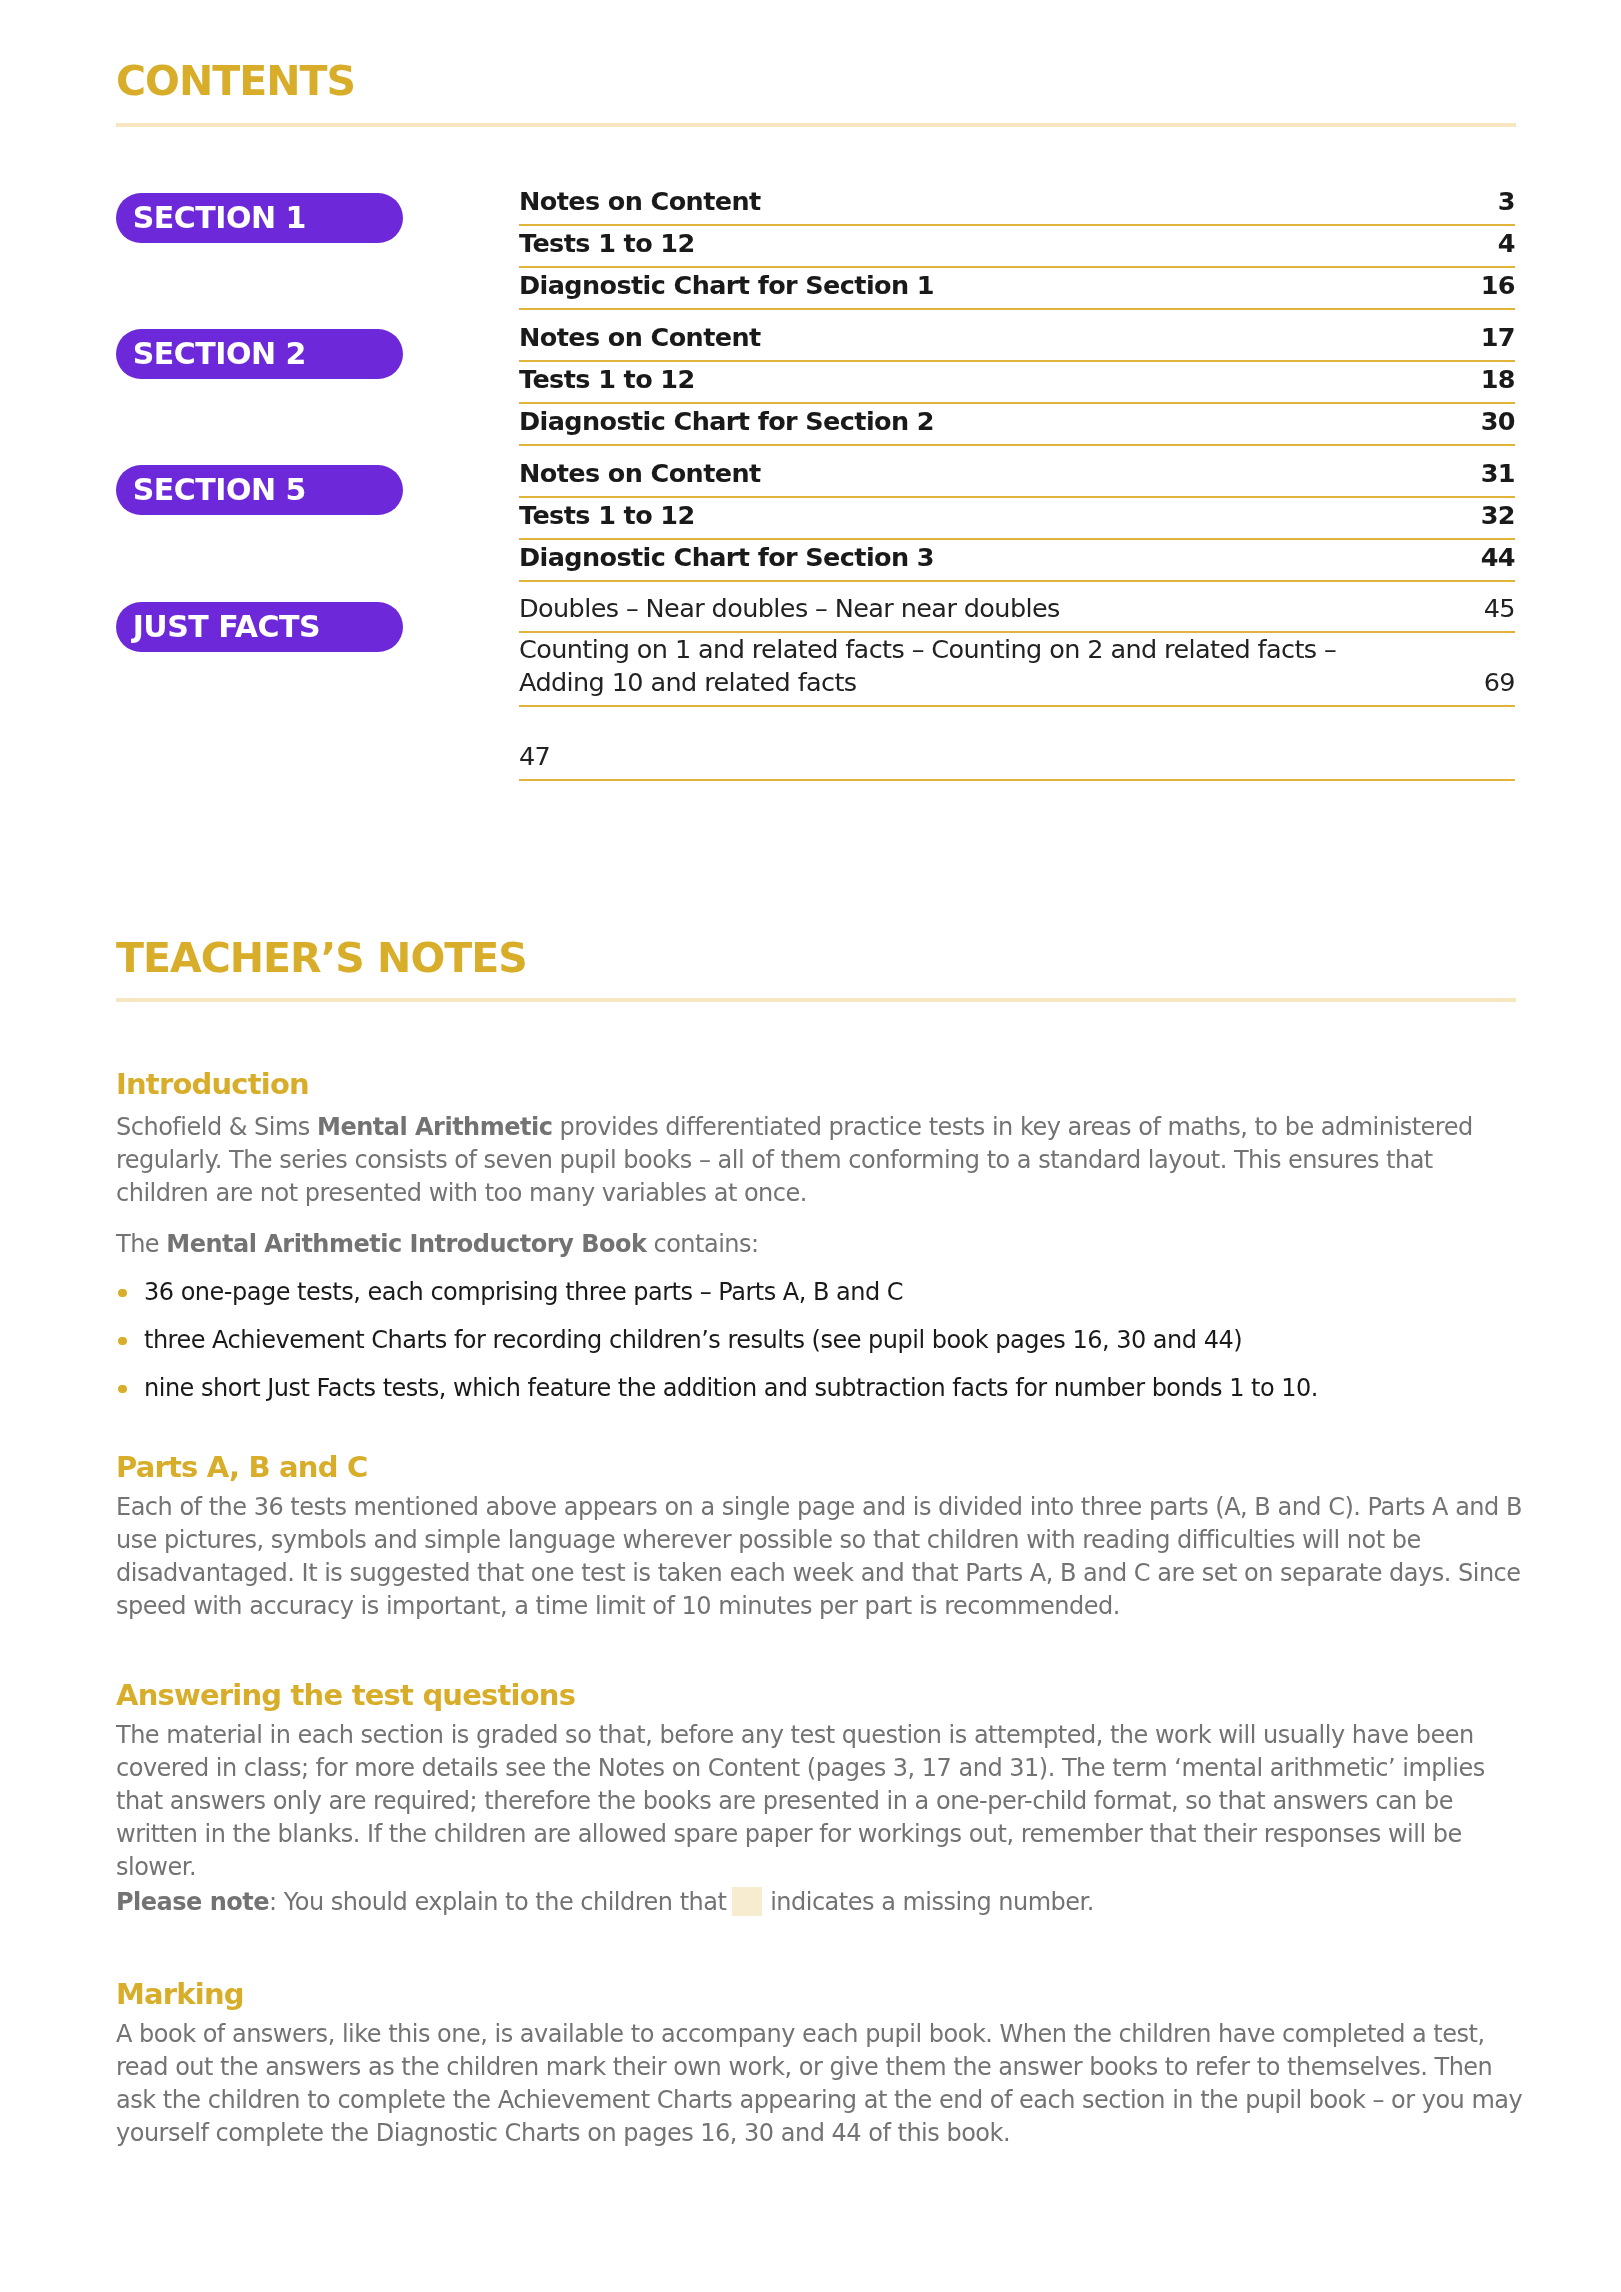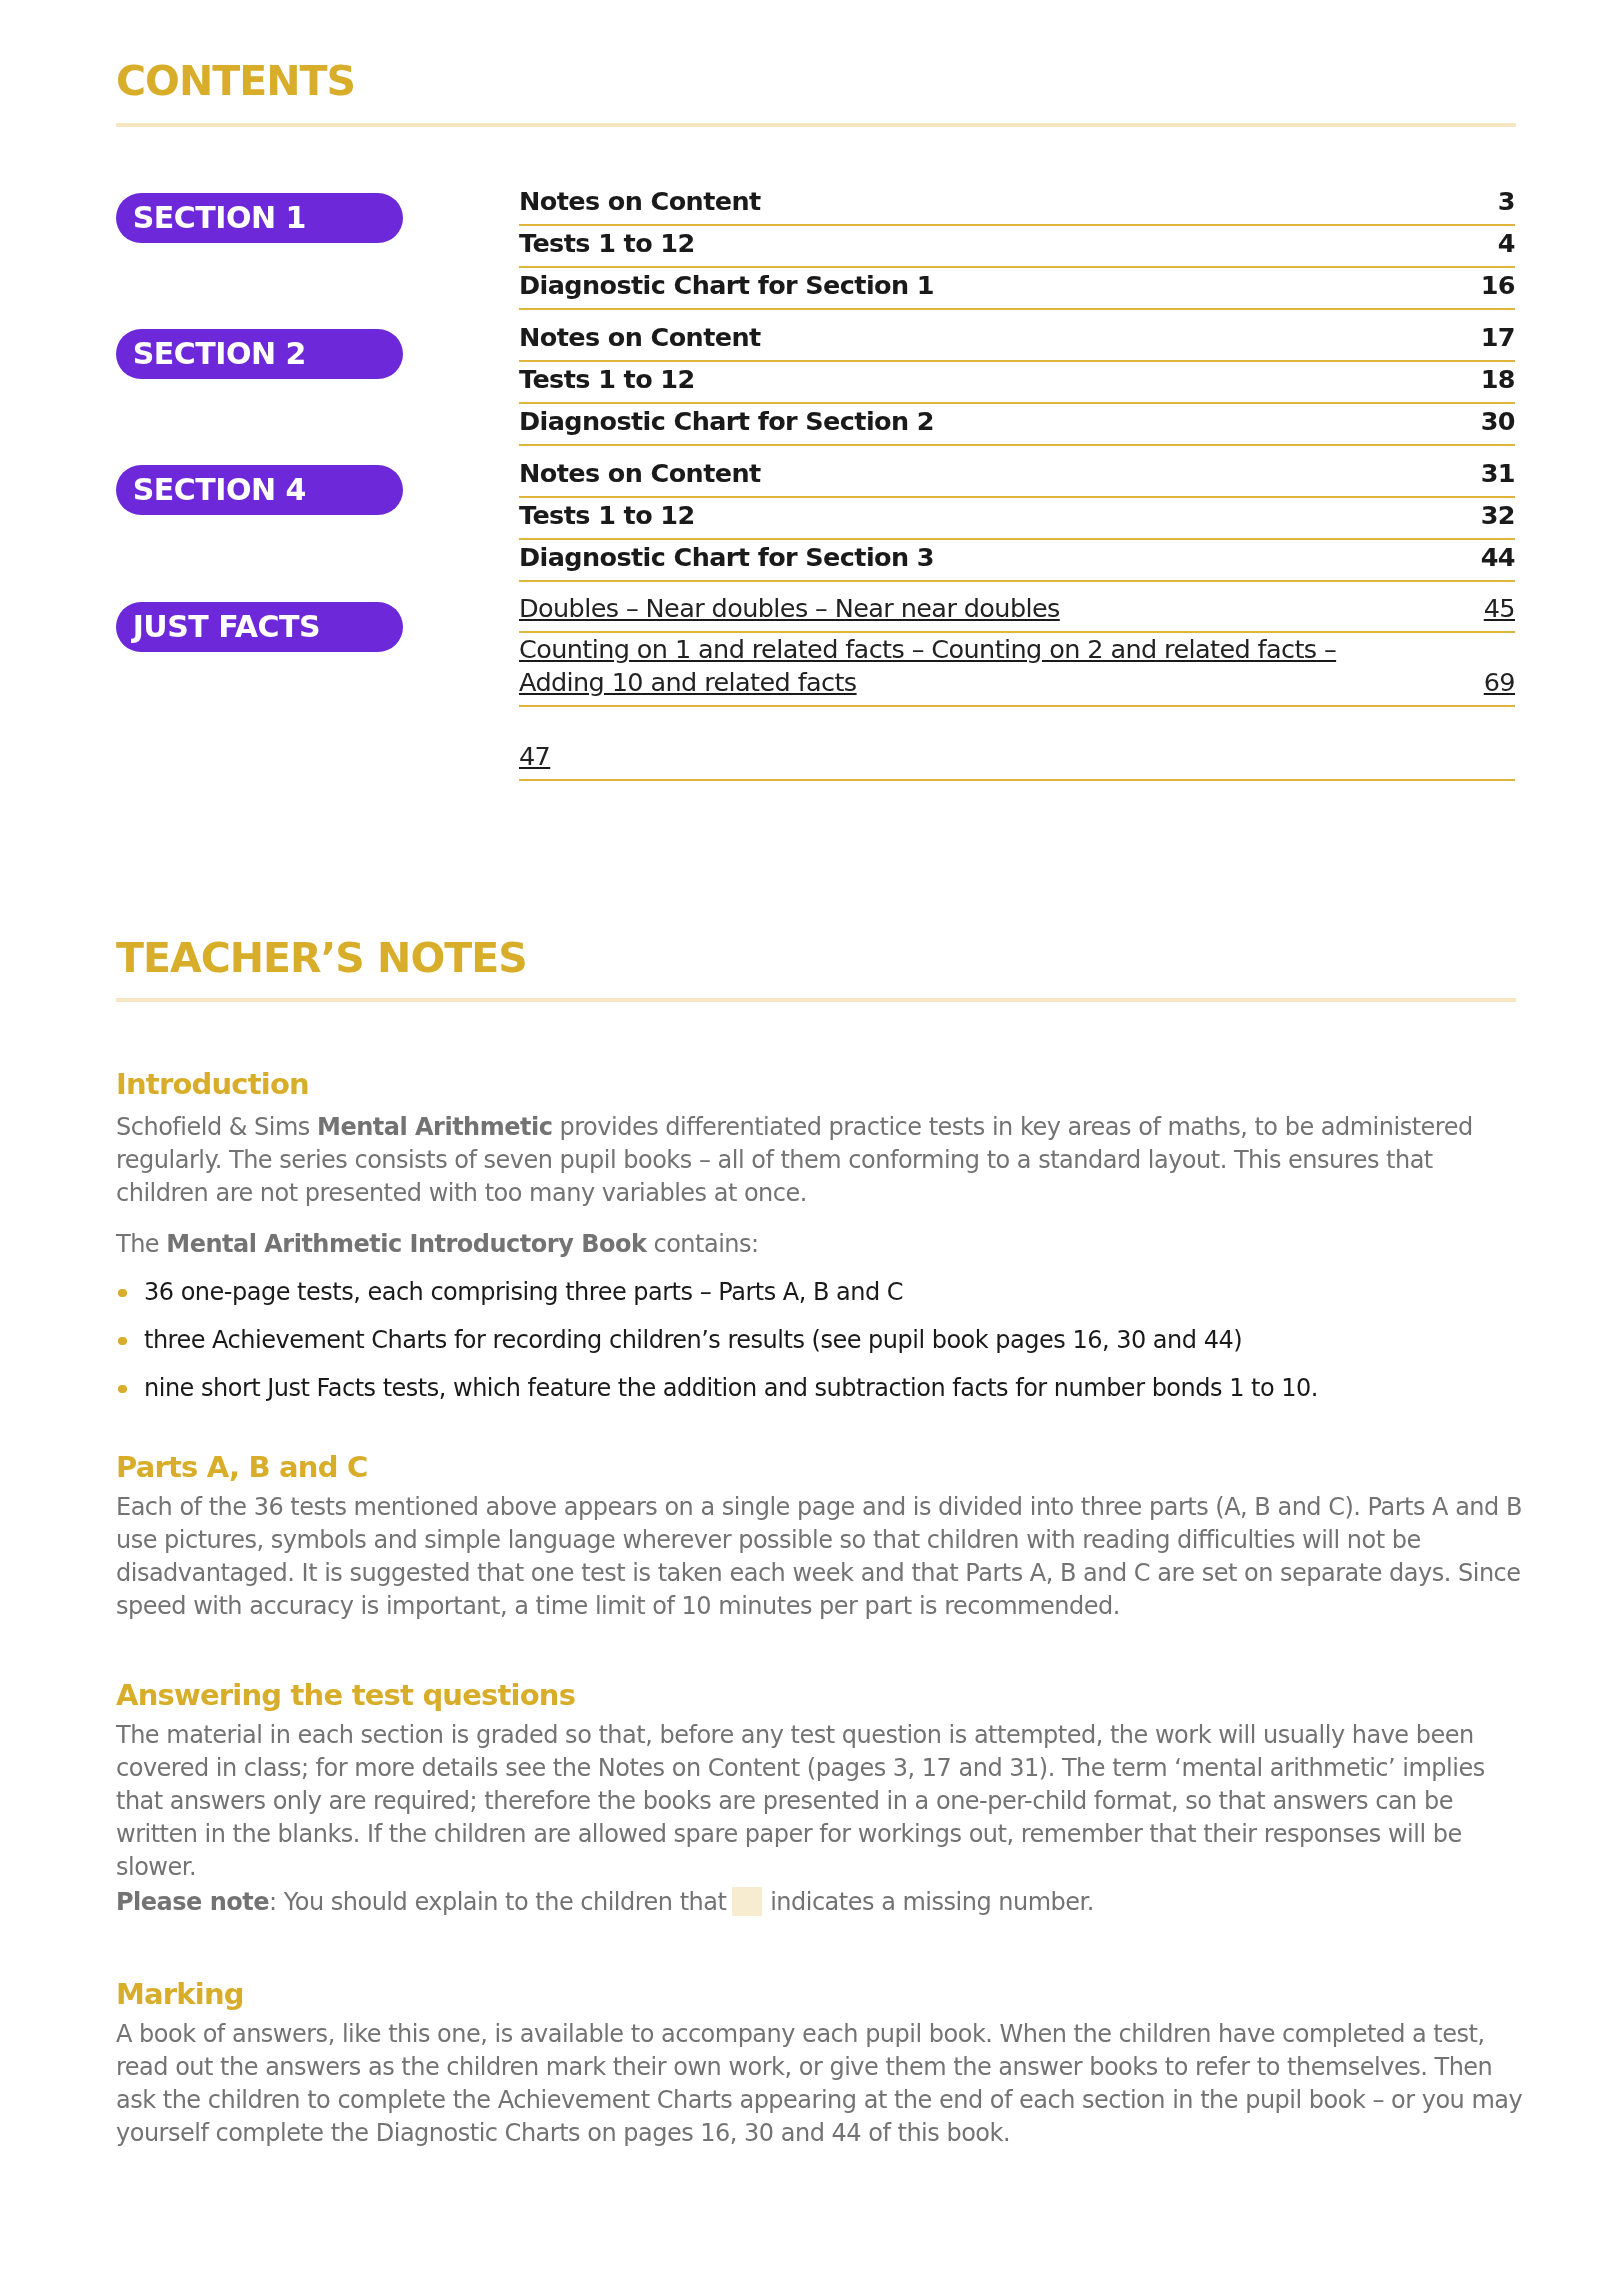--- a/index.html
+++ b/index.html
@@ -63,38 +63,38 @@
   <div class="toc-row bold">
     <span class="t">Tests 1 to 12</span>
     <span class="n">18</span>
   </div>
   <div class="toc-row bold">
     <span class="t">Diagnostic Chart for Section 2</span>
     <span class="n">30</span>
   </div>
 </div>
 
-<div class="pill" style="top:465px;">SECTION 4</div>
+<div class="pill" style="top:465px;">SECTION 5</div>
 <div class="toc-group" style="top:456px;">
   <div class="toc-row bold">
     <span class="t">Notes on Content</span>
     <span class="n">31</span>
   </div>
   <div class="toc-row bold">
     <span class="t">Tests 1 to 12</span>
     <span class="n">32</span>
   </div>
   <div class="toc-row bold">
     <span class="t">Diagnostic Chart for Section 3</span>
     <span class="n">44</span>
   </div>
 </div>
 
 <div class="pill" style="top:602px;">JUST FACTS</div>
-<div class="toc-group" style="top:591px;text-decoration:underline;">
+<div class="toc-group" style="top:591px;">
   <div class="toc-row light" style="height:42px;">
     <span class="t">Doubles – Near doubles – Near near doubles</span>
     <span class="n">45</span>
   </div>
   <div class="toc-row light" style="height:74px;">
     <span class="t">
       <span style="display:block">Counting on 1 and related facts – Counting on 2 and related facts –</span>
       <span style="display:block">Adding 10 and related facts</span>
     </span>
     <span class="n">69</span>

